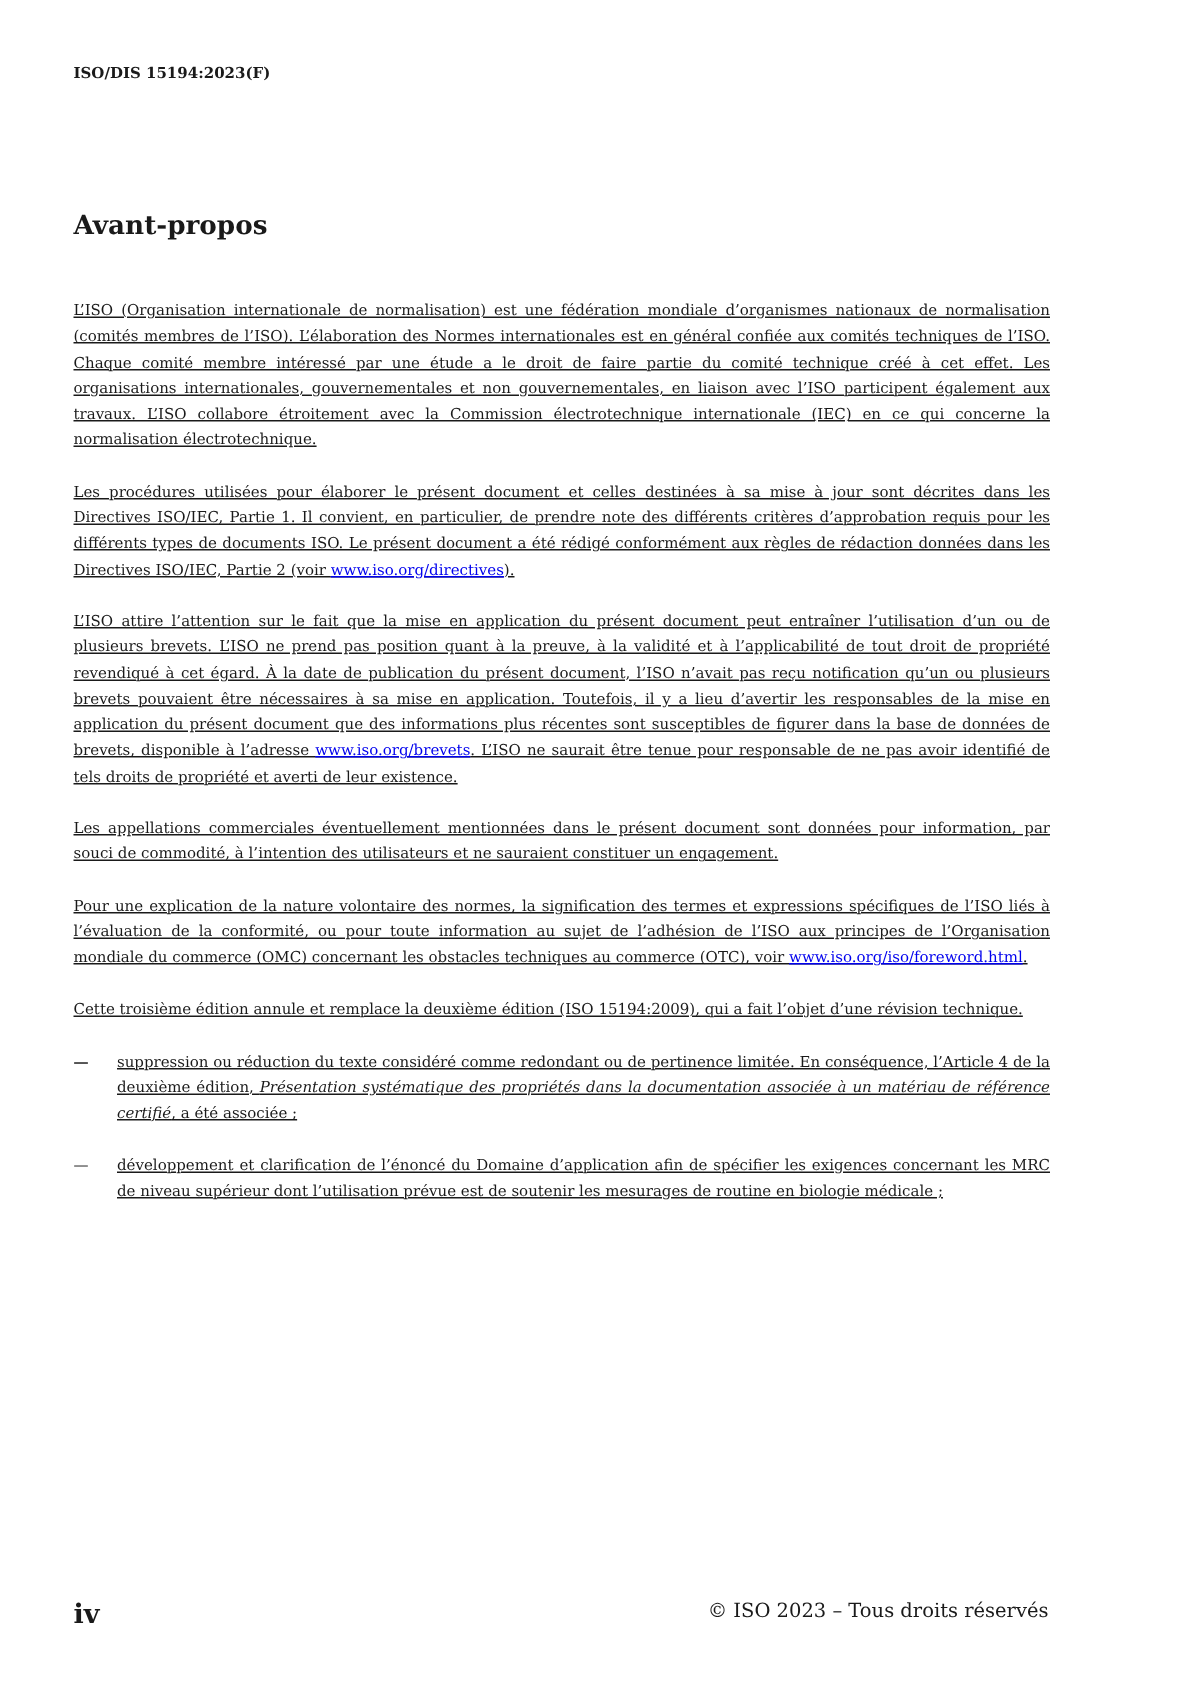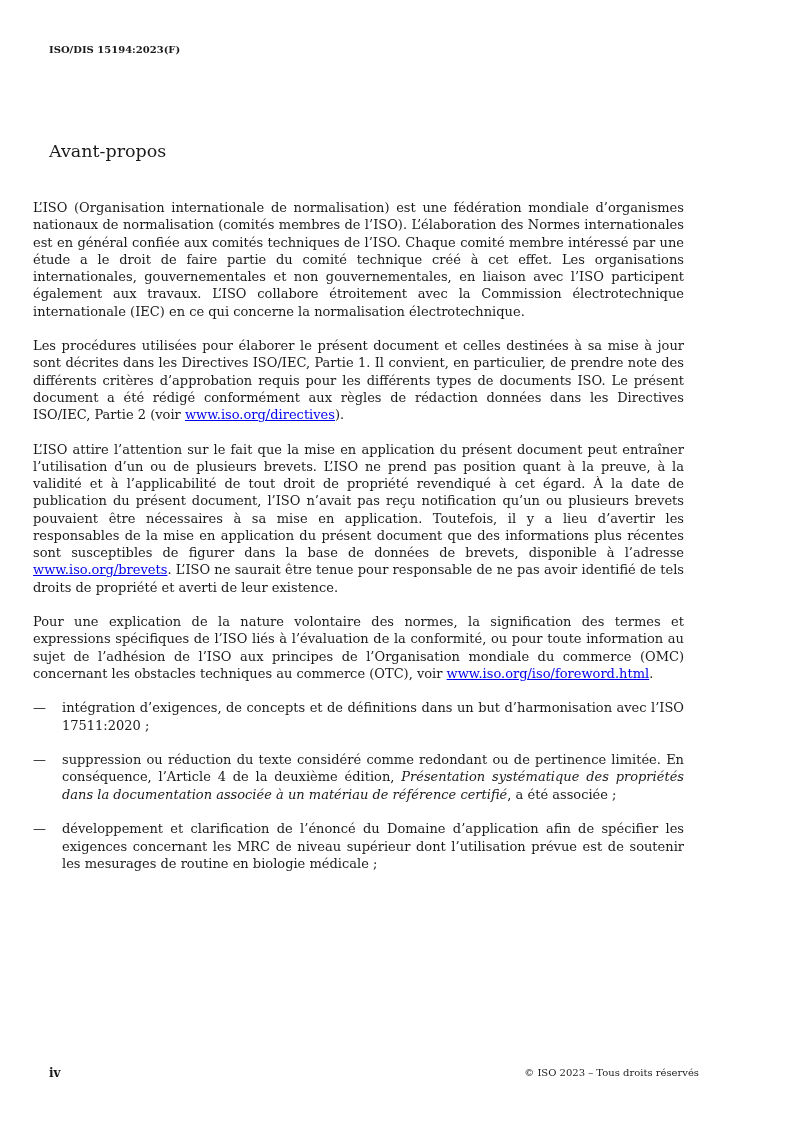--- a/index.html
+++ b/index.html
@@ -7,69 +7,70 @@
     width: 793px; height: 1122px; position: relative; overflow: hidden;
     font-family: "DejaVu Serif", "Liberation Serif", serif;
     color: #1a1a1a;
   }
   .header {
     position: absolute; left: 49px; top: 44px;
     font-weight: bold; font-size: 10px; letter-spacing: 0;
   }
   .title {
     position: absolute; left: 49px; top: 141px;
-    font-weight: normal; font-size: 17.5px;
+    font-weight: bold; font-size: 17.5px;
   }
   .content {
-    position: absolute; left: 33px; top: 199px; width: 651px;
-    font-size: 13px; line-height: 17.25px;
+    position: absolute; left: 49px; top: 199px; width: 651px;
+    font-size: 10px; line-height: 17.25px; text-decoration: underline;
   }
   .content p {
     margin: 0 0 17.3px 0; text-align: justify;
   }
   .content a { color: #0000ee; text-decoration: underline; }
   .content em { font-style: italic; }
   .list-item {
     position: relative; padding-left: 29px; margin: 0 0 17.3px 0; text-align: justify;
   }
   .list-item .dash {
     position: absolute; left: 0; top: 0;
   }
   .footer-page {
     position: absolute; left: 49px; top: 1066px;
-    font-weight: bold; font-size: 12px;
+    font-weight: bold; font-size: 18px;
   }
   .footer-copy {
     position: absolute; right: 94px; top: 1067px;
-    font-size: 10px;
+    font-size: 13px;
   }
 </style>
 </head>
 <body>
 
 <div class="header">ISO/DIS 15194:2023(F)</div>
 
 <div class="title">Avant-propos</div>
 
 <div class="content">
   <p>L’ISO (Organisation internationale de normalisation) est une fédération mondiale d’organismes nationaux de normalisation (comités membres de l’ISO). L’élaboration des Normes internationales est en général confiée aux comités techniques de l’ISO. Chaque comité membre intéressé par une étude a le droit de faire partie du comité technique créé à cet effet. Les organisations internationales, gouvernementales et non gouvernementales, en liaison avec l’ISO participent également aux travaux. L’ISO collabore étroitement avec la Commission électrotechnique internationale (IEC) en ce qui concerne la normalisation électrotechnique.</p>
 
   <p><span>Les procédures utilisées pour élaborer le présent document et celles destinées à sa mise à jour sont décrites dans les Directives ISO/IEC, Partie 1. Il convient, en particulier, de prendre note des différents critères d’approbation requis pour les différents types de documents ISO. Le présent document a été rédigé conformément aux règles de rédaction données dans les Directives ISO/IEC, Partie 2 (voir </span><a>www.iso.org/directives</a><span>).</span></p>
 
   <p><span>L’ISO attire l’attention sur le fait que la mise en application du présent document peut entraîner l’utilisation d’un ou de plusieurs brevets. L’ISO ne prend pas position quant à la preuve, à la validité et à l’applicabilité de tout droit de propriété revendiqué à cet égard. À la date de publication du présent document, l’ISO n’avait pas reçu notification qu’un ou plusieurs brevets pouvaient être nécessaires à sa mise en application. Toutefois, il y a lieu d’avertir les responsables de la mise en application du présent document que des informations plus récentes sont susceptibles de figurer dans la base de données de brevets, disponible à l’adresse </span><a>www.iso.org/brevets</a><span>. L’ISO ne saurait être tenue pour responsable de ne pas avoir identifié de tels droits de propriété et averti de leur existence.</span></p>
 
+  <p>Les appellations commerciales éventuellement mentionnées dans le présent document sont données pour information, par souci de commodité, à l’intention des utilisateurs et ne sauraient constituer un engagement.</p>
 
   <p><span>Pour une explication de la nature volontaire des normes, la signification des termes et expressions spécifiques de l’ISO liés à l’évaluation de la conformité, ou pour toute information au sujet de l’adhésion de l’ISO aux principes de l’Organisation mondiale du commerce (OMC) concernant les obstacles techniques au commerce (OTC), voir </span><a>www.iso.org/iso/foreword.html</a><span>.</span></p>
 
 
+  <p>Cette troisième édition annule et remplace la deuxième édition (ISO 15194:2009), qui a fait l’objet d’une révision technique.</p>
 
 
   <div class="list-item">
     <span class="dash">—</span>
-    <span>intégration d’exigences, de concepts et de définitions dans un but d’harmonisation avec l’ISO 17511:2020 ;</span>
   </div>
 
   <div class="list-item">
     <span class="dash">—</span>
     <span>suppression ou réduction du texte considéré comme redondant ou de pertinence limitée. En conséquence, l’Article 4 de la deuxième édition, </span><em>Présentation systématique des propriétés dans la documentation associée à un matériau de référence certifié</em><span>, a été associée ;</span>
   </div>
 
   <div class="list-item">
     <span class="dash">—</span>
     <span>développement et clarification de l’énoncé du Domaine d’application afin de spécifier les exigences concernant les MRC de niveau supérieur dont l’utilisation prévue est de soutenir les mesurages de routine en biologie médicale ;</span>

